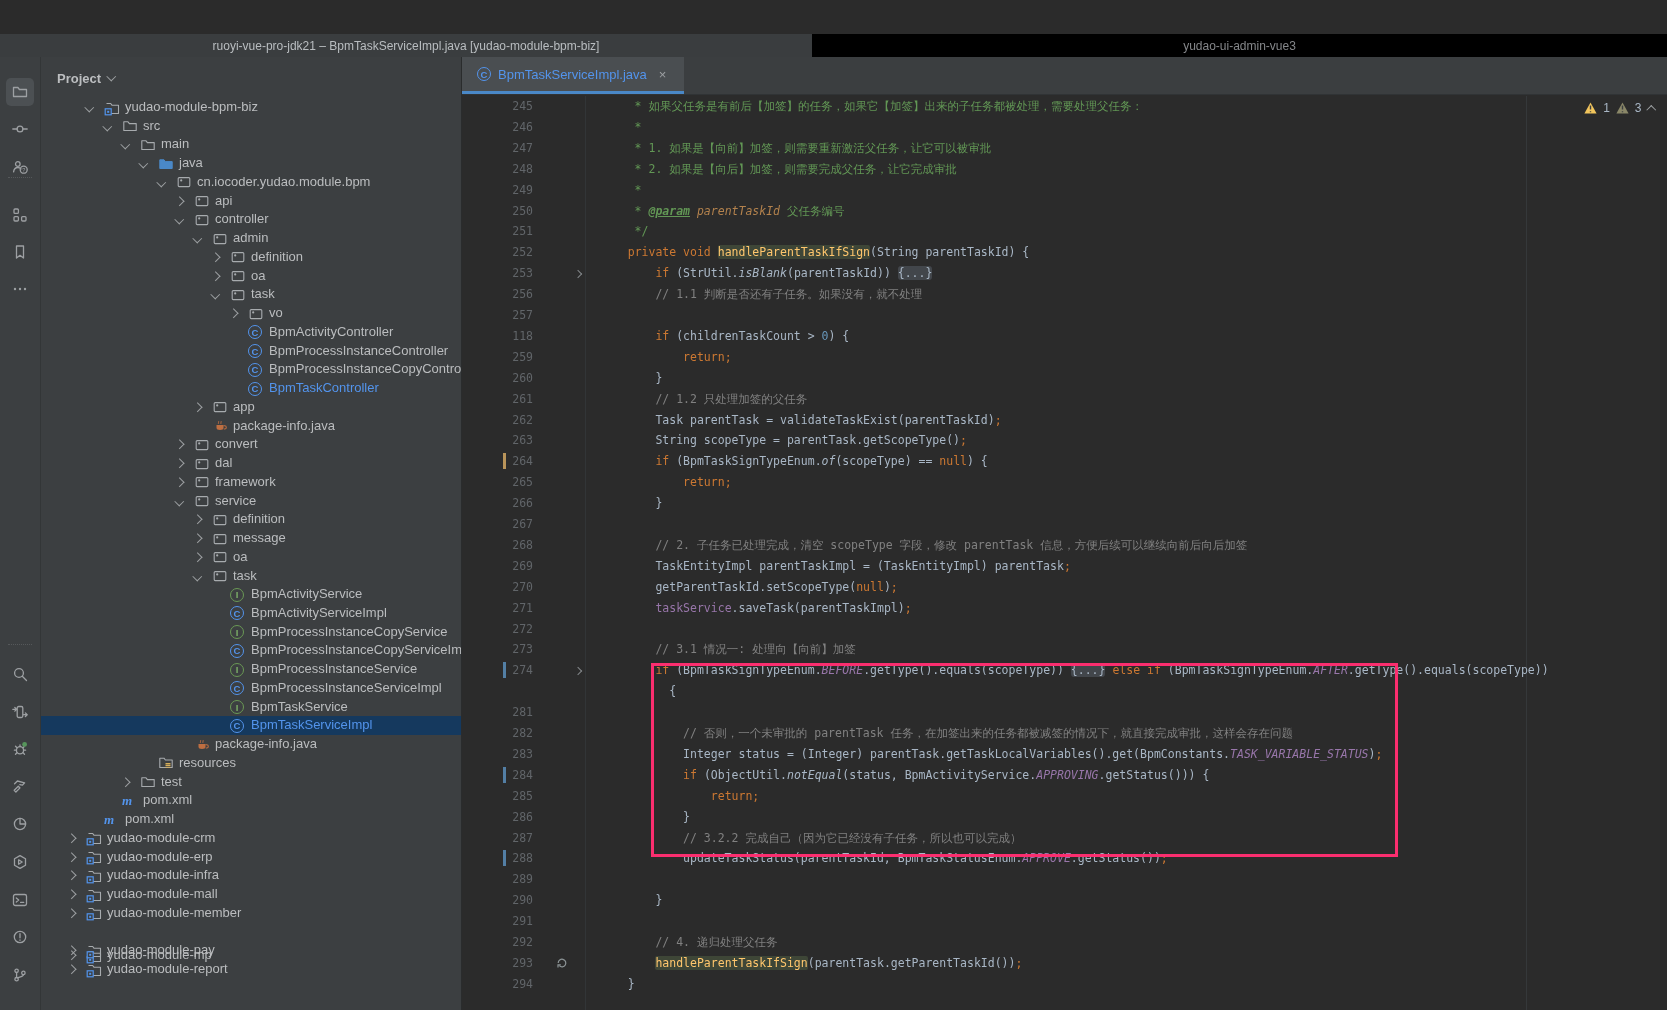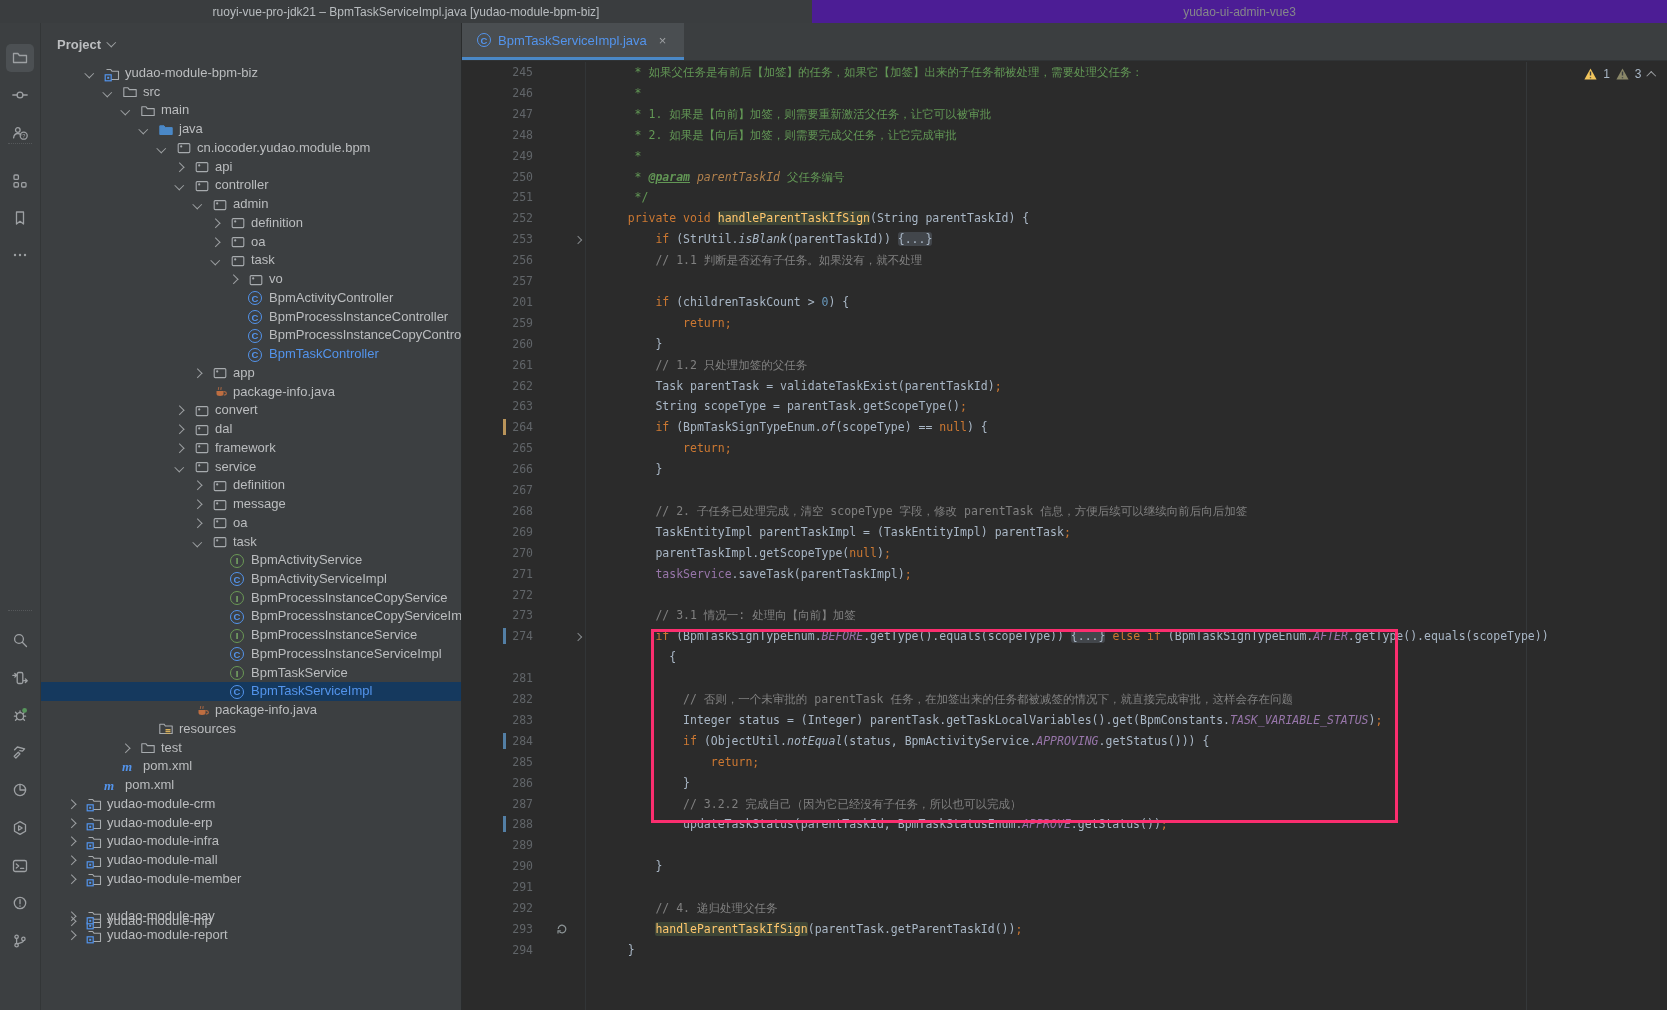--- a/index.html
+++ b/index.html
@@ -1,22 +1,22 @@
 <!DOCTYPE html>
 <html><head>
 <meta charset="utf-8">
 <style>
   html,body{margin:0;padding:0;background:#202122;}
   #app{position:relative;width:1667px;height:1010px;overflow:hidden;background:#2B2B2B;
        font-family:"Liberation Sans",sans-serif;}
-  .abs{position:absolute;}
+  .abs{position:absolute;margin-top:34px;}
   
   #titlebar-left{left:0;top:0;width:812px;height:23px;background:#3A3D3F;border-bottom:1px solid #2A2C2D;
     color:#B9BDC0;font-size:12px;display:flex;align-items:center;justify-content:center;}
-  #titlebar-right{left:812px;top:0;width:855px;height:23px;background:#4c1d95;
+  #titlebar-right{left:812px;top:0;width:855px;height:23px;background:#000000;
     color:#85878A;font-size:12px;display:flex;align-items:center;justify-content:center;}
   
   #stripe{left:0;top:23px;width:40px;height:987px;background:#3C3F41;border-right:1px solid #333637;}
   .stripe-ic{position:absolute;left:6px;width:28px;height:28px;display:flex;align-items:center;justify-content:center;border-radius:5px;cursor:pointer;}
   .stripe-ic.active{background:#4C5053;}
   .stripe-div{position:absolute;left:8px;width:24px;border-top:1px dotted #55585A;}
   
   #panel{left:41px;top:23px;width:420px;height:987px;background:#3C3F41;}
   #panel-header{position:absolute;left:16px;top:10px;height:22px;display:flex;align-items:center;gap:7px;
     color:#BCBEC0;font-size:13px;font-weight:bold;}
@@ -646,21 +646,21 @@
           <span class="codetxt"><span class="p">        </span><span class="k">if</span><span class="p"> (StrUtil.</span><span class="sm">isBlank</span><span class="p">(parentTaskId)) </span><span class="fo">{...}</span></span>
         </div>
         <div class="cl" style="top: 188.1px;">
           <span class="num">256</span>
           <span class="codetxt"><span class="c">        // 1.1 判断是否还有子任务。如果没有，就不处理</span></span>
         </div>
         <div class="cl" style="top: 209px;">
           <span class="num">257</span>
         </div>
         <div class="cl" style="top: 229.9px;">
-          <span class="num">201</span>
+          <span class="num">118</span>
           <span class="codetxt"><span class="p">        </span><span class="k">if</span><span class="p"> (childrenTaskCount &gt; </span><span class="nm">0</span><span class="p">) {</span></span>
         </div>
         <div class="cl" style="top: 250.8px;">
           <span class="num">259</span>
           <span class="codetxt"><span class="p">            </span><span class="k">return;</span></span>
         </div>
         <div class="cl" style="top: 271.7px;">
           <span class="num">260</span>
           <span class="codetxt"><span class="p">        }</span></span>
         </div>
@@ -696,21 +696,21 @@
         <div class="cl" style="top: 438.9px;">
           <span class="num">268</span>
           <span class="codetxt"><span class="c">        // 2. 子任务已处理完成，清空 scopeType 字段，修改 parentTask 信息，方便后续可以继续向前后向后加签</span></span>
         </div>
         <div class="cl" style="top: 459.8px;">
           <span class="num">269</span>
           <span class="codetxt"><span class="p">        TaskEntityImpl parentTaskImpl = (TaskEntityImpl) parentTask</span><span class="k">;</span></span>
         </div>
         <div class="cl" style="top: 480.7px;">
           <span class="num">270</span>
-          <span class="codetxt"><span class="p">        parentTaskImpl.getScopeType(</span><span class="k">null</span><span class="p">)</span><span class="k">;</span></span>
+          <span class="codetxt"><span class="p">        getParentTaskId.setScopeType(</span><span class="k">null</span><span class="p">)</span><span class="k">;</span></span>
         </div>
         <div class="cl" style="top: 501.6px;">
           <span class="num">271</span>
           <span class="codetxt"><span class="p">        </span><span class="f">taskService</span><span class="p">.saveTask(parentTaskImpl)</span><span class="k">;</span></span>
         </div>
         <div class="cl" style="top: 522.5px;">
           <span class="num">272</span>
           <span class="codetxt"></span>
         </div>
         <div class="cl" style="top: 543.4px;">

